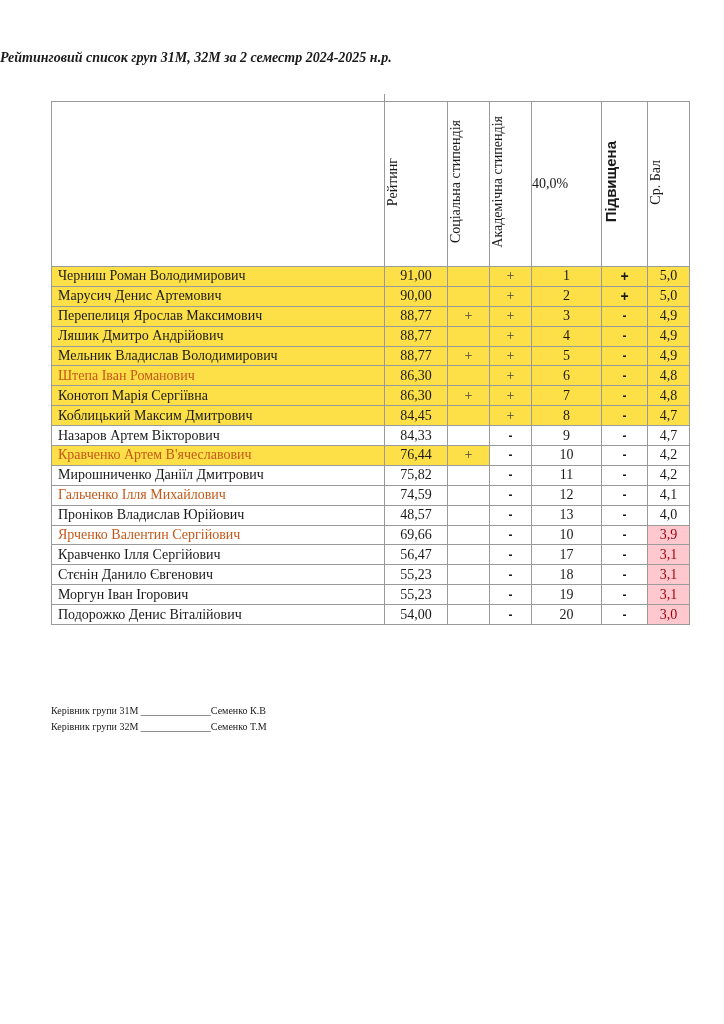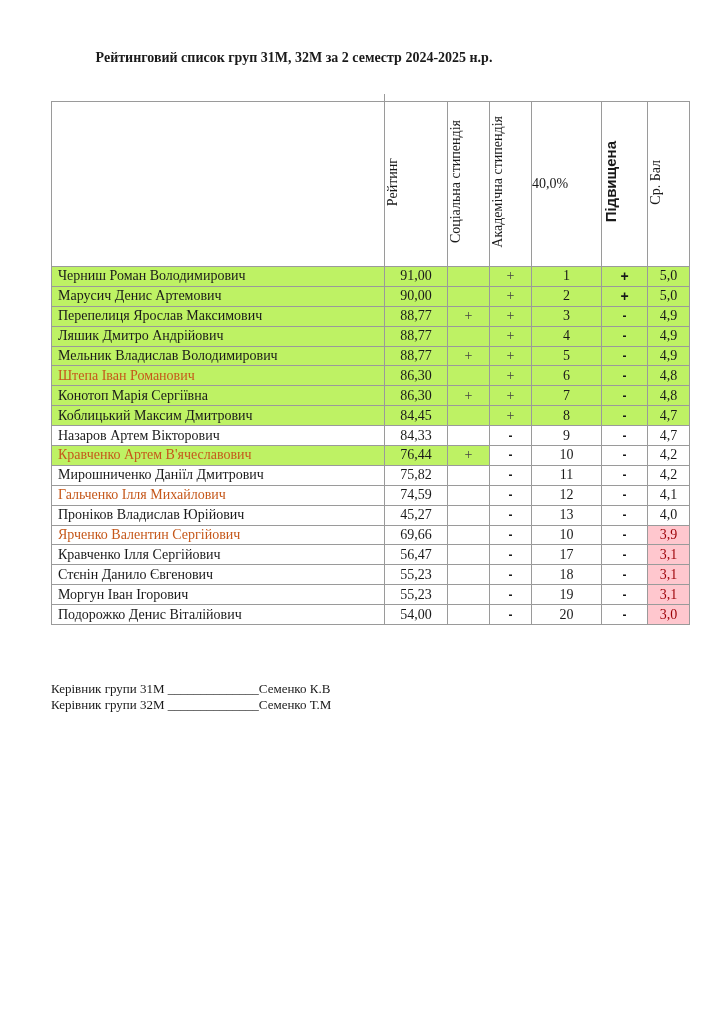--- a/index.html
+++ b/index.html
@@ -1,36 +1,36 @@
 <!DOCTYPE html>
 <html><head>
 <meta charset="utf-8">
 <style>
   html, body { margin: 0; padding: 0; background: #ffffff; }
   body { width: 724px; height: 1024px; position: relative; overflow: hidden;
          font-family: "Liberation Serif", serif; color: #1a1a1a; }
-  .title { position: absolute; left: 0; width: 588px; top: 50px; text-align: center;
-           font-weight: bold; font-size: 14px; }
+  .title { position: absolute; left: 0; width: 588px; top: 50px; 
+           font-weight: bold; font-size: 14px; font-style: italic; }
   .vtick { position: absolute; left: 384px; top: 94px; width: 1px; height: 8px; background: #9a9a9a; }
   table.rt { position: absolute; left: 51px; top: 101px; border-collapse: collapse;
              table-layout: fixed; font-size: 14px; }
   table.rt td, table.rt th { border: 1px solid #9a9a9a; padding: 0; }
   table.rt th { height: 164px; font-weight: normal; vertical-align: middle; text-align: left; }
   .vt { writing-mode: vertical-rl; transform: rotate(180deg); display: inline-block; white-space: nowrap; }
   .vt.bold { font-weight: bold; font-size: 15px; font-family: "Liberation Sans", sans-serif; }
   table.rt td { height: 18.9px; line-height: 18px; }
   td.name { padding-left: 6px !important; text-align: left; white-space: nowrap; }
   td.c { text-align: center; }
   td.plusb { font-family: "Liberation Sans", sans-serif; font-weight: bold; font-size: 14px; }
   td.dash { font-family: "Liberation Sans", sans-serif; font-weight: bold; font-size: 12px; }
   td.aplus { color: #444; }
-  .peach { background: #bef264; }
+  .peach { background: #fde047; }
   .orange { color: #c5581b; }
   .low { background: #ffc7ce; color: #9c0006; }
-  .sig { position: absolute; left: 51px; font-size: 13px; white-space: nowrap; }
+  .sig { position: absolute; left: 51px; font-size: 10px; white-space: nowrap; margin-top: 24px; }
 </style>
 </head>
 <body>
 
 <div class="title">Рейтинговий список груп 31М, 32М за 2 семестр 2024-2025 н.р.</div>
 <div class="vtick"></div>
 
 <table class="rt">
   <colgroup>
     <col style="width:333px">
@@ -156,21 +156,21 @@
         <td class="name orange">Гальченко Ілля Михайлович</td>
         <td class="c">74,59</td>
         <td class="c aplus"></td>
         <td class="c dash">-</td>
         <td class="c">12</td>
         <td class="c dash">-</td>
         <td class="c">4,1</td>
       </tr>
       <tr>
         <td class="name">Проніков Владислав Юрійович</td>
-        <td class="c">45,27</td>
+        <td class="c">48,57</td>
         <td class="c aplus"></td>
         <td class="c dash">-</td>
         <td class="c">13</td>
         <td class="c dash">-</td>
         <td class="c">4,0</td>
       </tr>
       <tr>
         <td class="name orange">Ярченко Валентин Сергійович</td>
         <td class="c">69,66</td>
         <td class="c aplus"></td>

